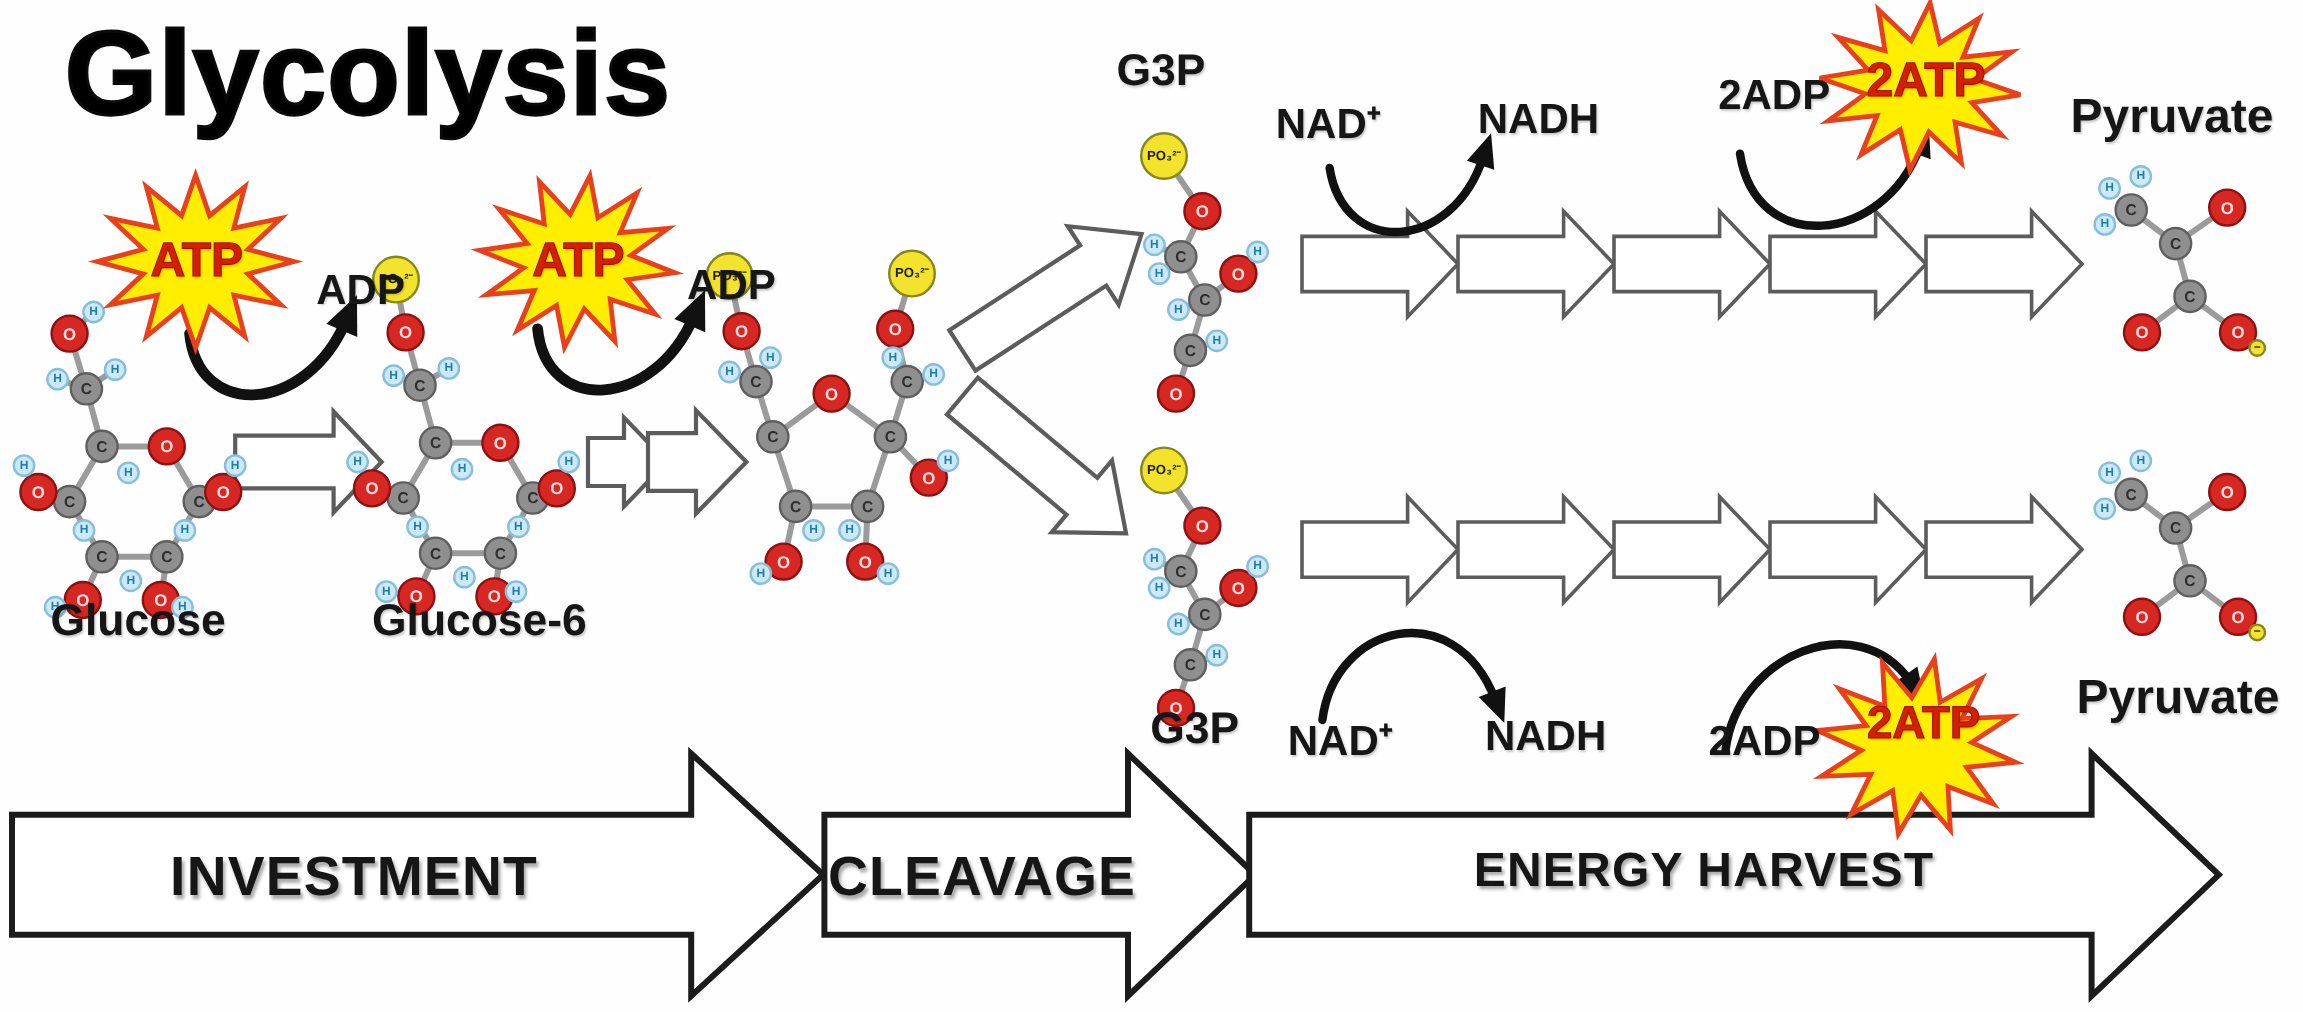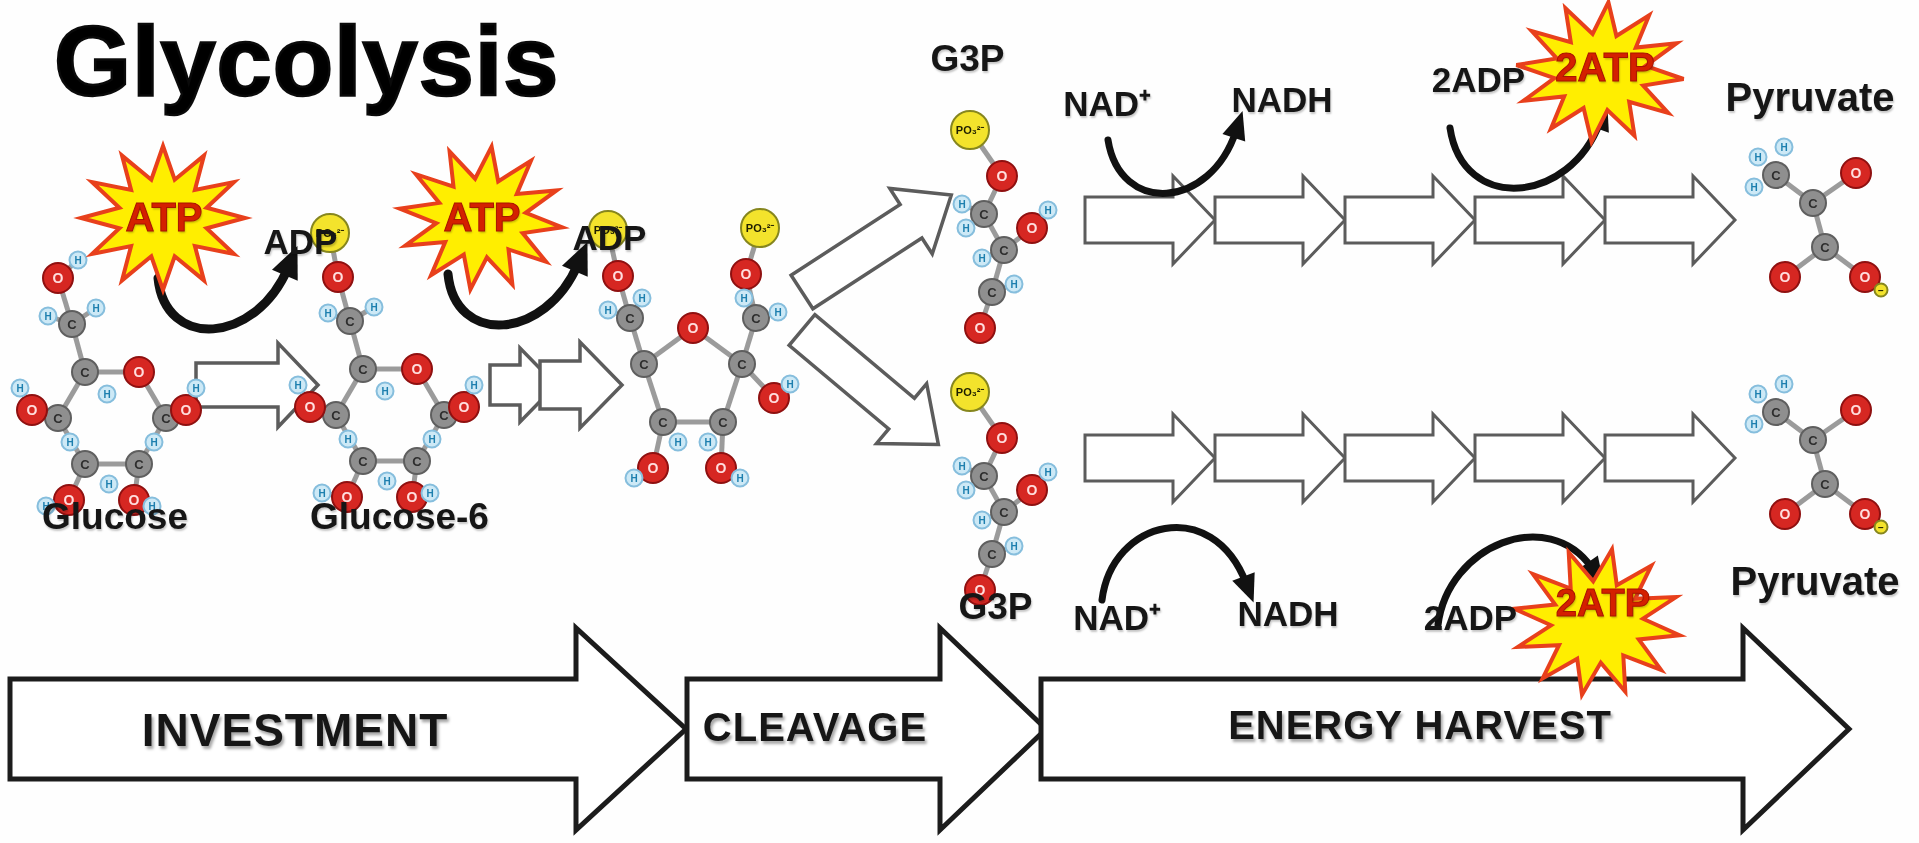--- a/index.html
+++ b/index.html
@@ -420,15 +420,15 @@
   <div class="lbl" style="left:1705px;top:76px;width:210px;font-size:40px;">Pyruvate</div>
 
   <div class="lbl mol-lbl" style="left:953px;top:588px;width:85px;">G3P</div>
   <div class="lbl small-lbl" style="left:1052px;top:600px;width:130px;">NAD⁺</div>
   <div class="lbl small-lbl" style="left:1218px;top:596px;width:140px;">NADH</div>
   <div class="lbl small-lbl" style="left:1398px;top:600px;width:145px;">2ADP</div>
   <div class="lbl star-txt" style="left:1528px;top:584px;width:150px;font-size:38px;">2ATP</div>
   <div class="lbl" style="left:1710px;top:560px;width:210px;font-size:40px;">Pyruvate</div>
 
   <div class="lbl stage-lbl" style="left:60px;top:706px;width:470px;">INVESTMENT</div>
-  <div class="lbl stage-lbl" style="left:690px;top:706px;width:250px;font-size:40px;">CLEAVAGE</div>
+  <div class="lbl stage-lbl" style="left:690px;top:706px;width:250px;font-size:46px;">CLEAVAGE</div>
   <div class="lbl stage-lbl" style="left:1120px;top:704px;width:600px;font-size:40px;">ENERGY HARVEST</div>
 </div>
 
 </body></html>

